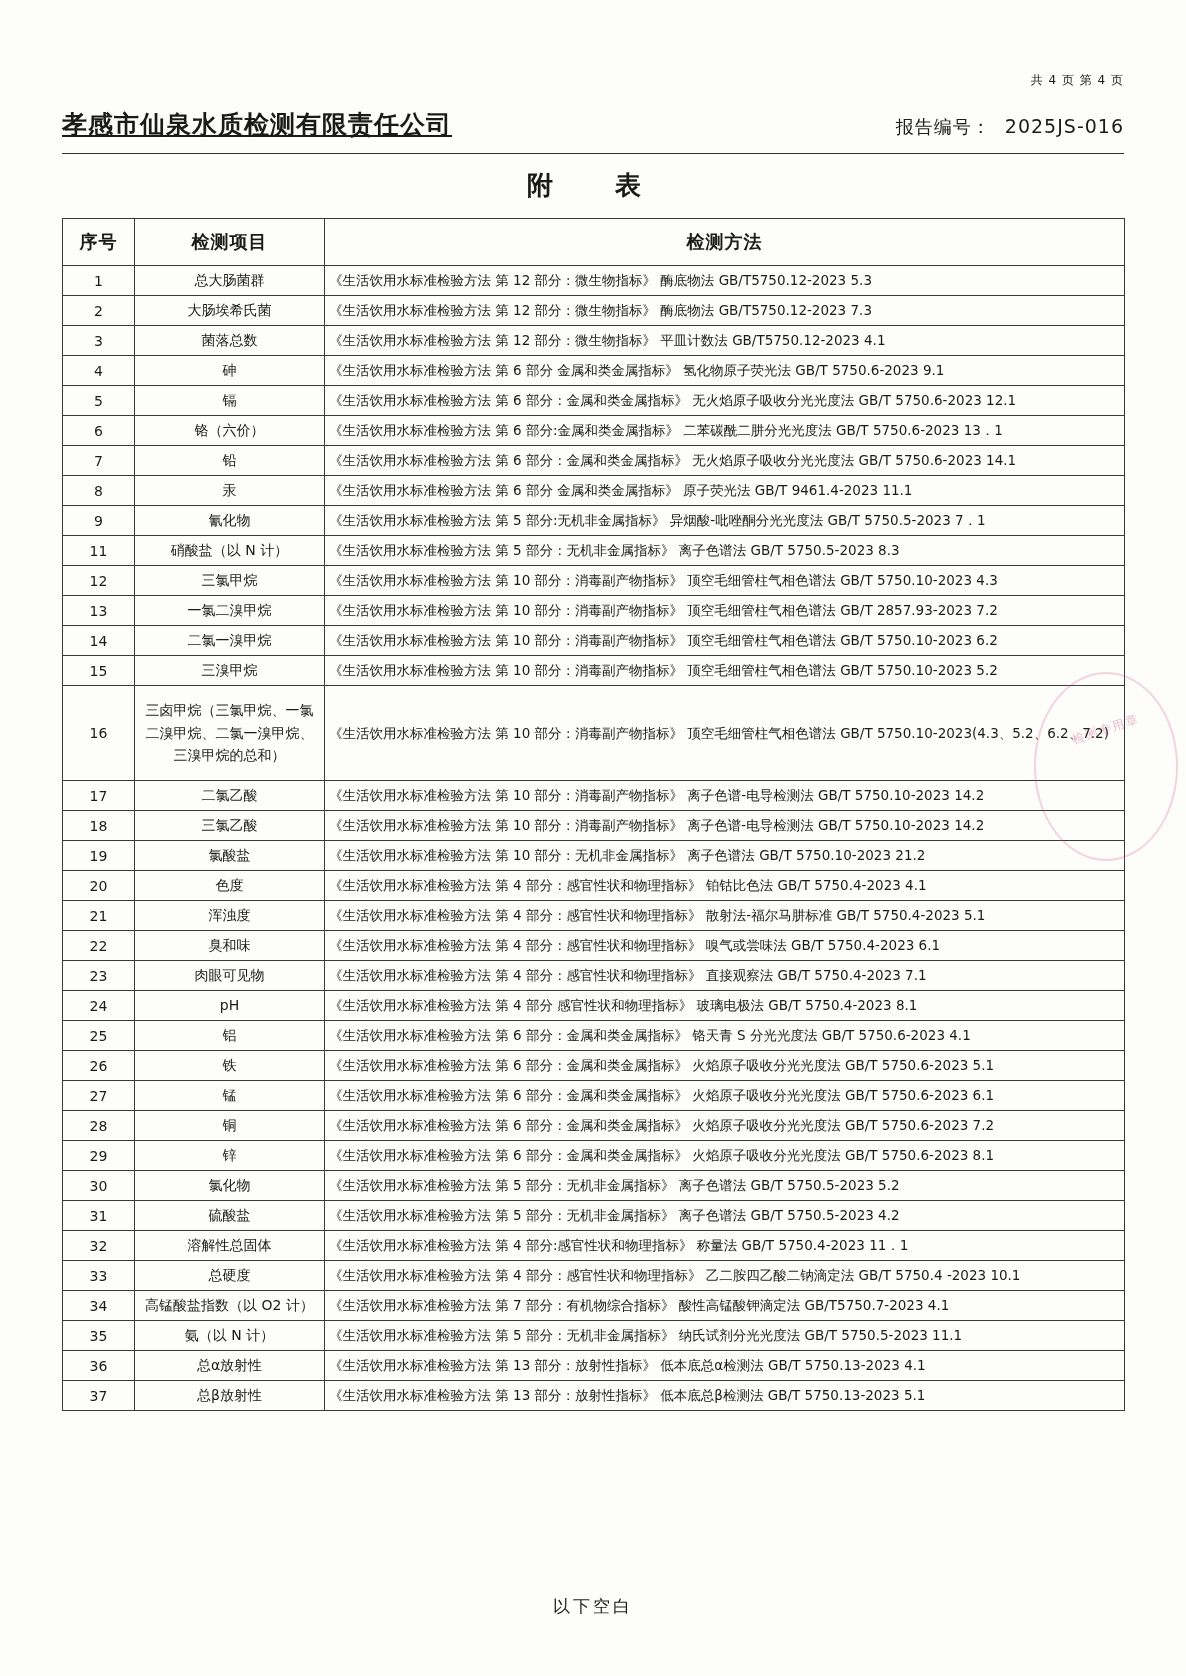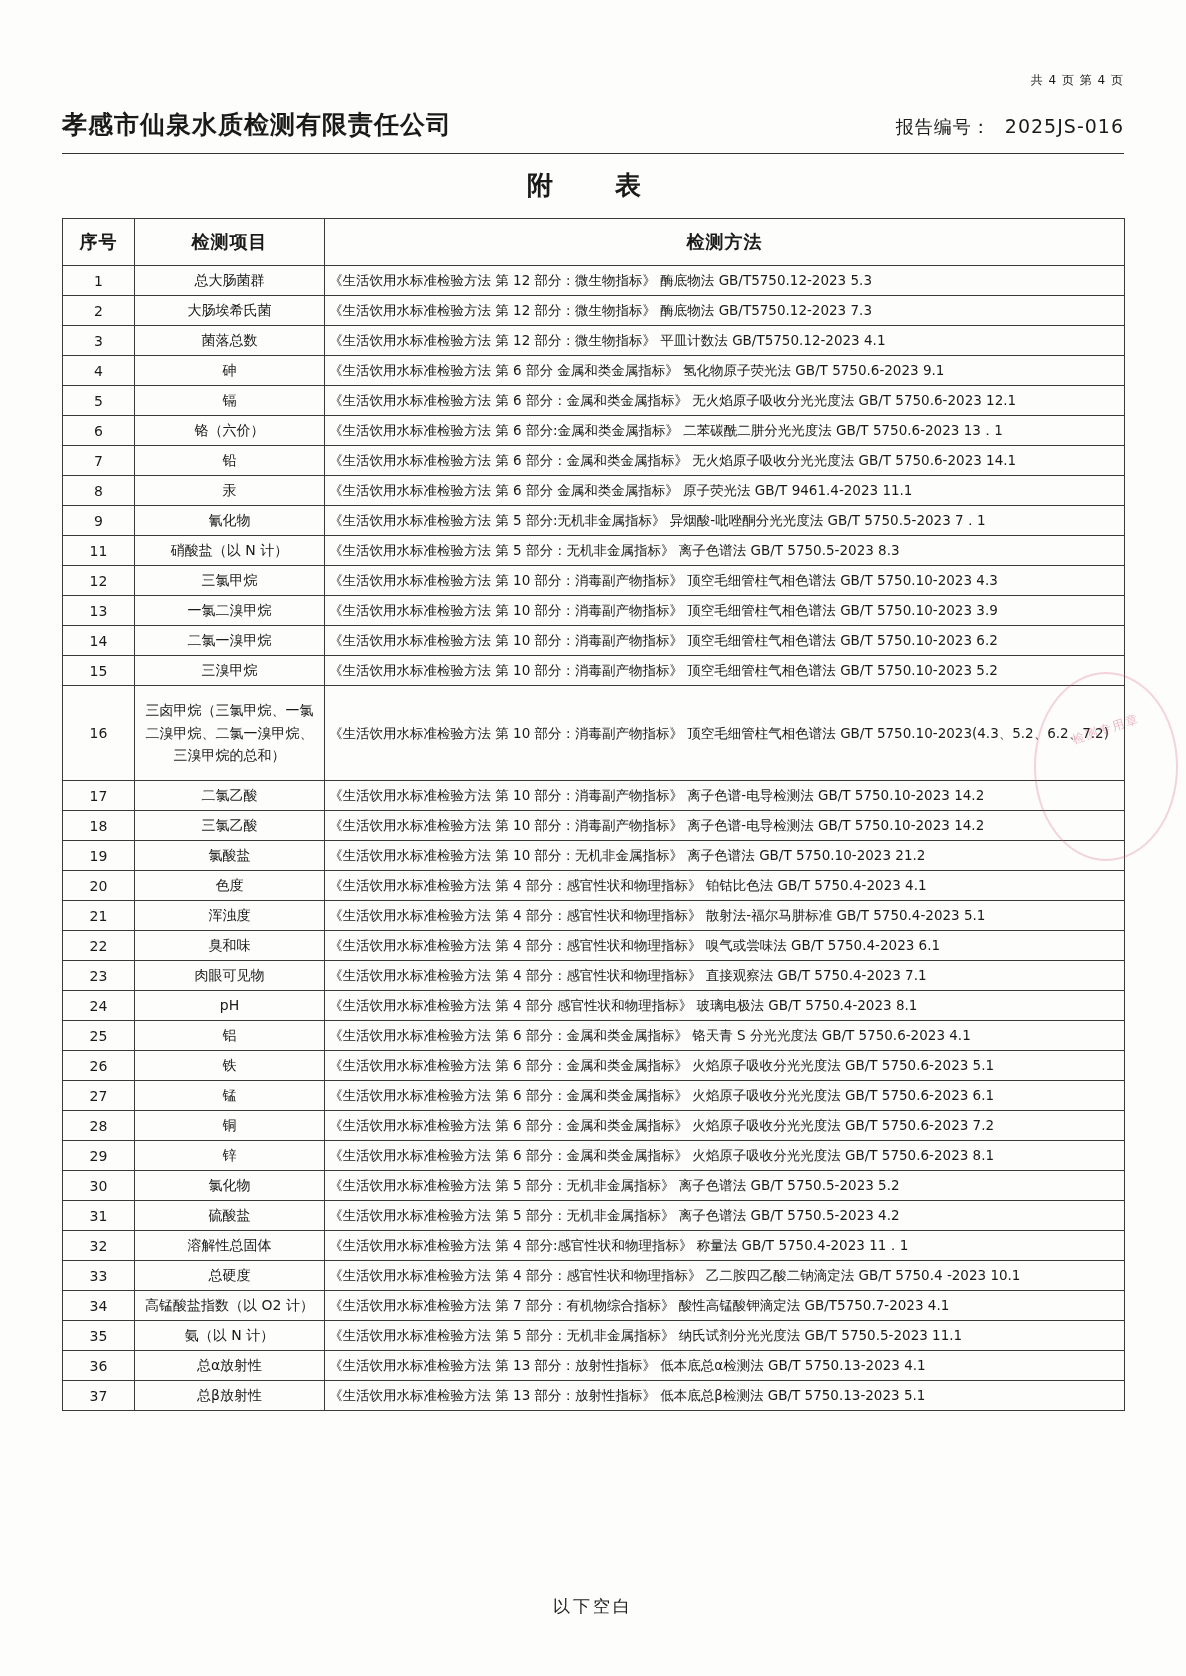--- a/index.html
+++ b/index.html
@@ -37,20 +37,21 @@
     align-items: flex-end;
     justify-content: space-between;
     padding-bottom: 12px;
     border-bottom: 1.5px solid #333;
   }
   .company {
     font-size: 25px;
     font-weight: bold;
     letter-spacing: 1px;
     font-family: "DejaVu Sans", "Liberation Sans", sans-serif;
+    text-decoration: underline;
   }
   .report-no {
     font-size: 18px;
     letter-spacing: 1px;
     display: flex;
     align-items: baseline;
     gap: 14px;
     padding-bottom: 2px;
   }
   .report-no .label { font-size: 18px; }
@@ -224,21 +225,21 @@
           <td class="method">《生活饮用水标准检验方法 第 5 部分：无机非金属指标》   离子色谱法 GB/T 5750.5-2023 8.3</td>
         </tr>
       <tr class="row">
           <td class="no">12</td>
           <td class="item">三氯甲烷</td>
           <td class="method">《生活饮用水标准检验方法 第 10 部分：消毒副产物指标》  顶空毛细管柱气相色谱法 GB/T 5750.10-2023 4.3</td>
         </tr>
       <tr class="row">
           <td class="no">13</td>
           <td class="item">一氯二溴甲烷</td>
-          <td class="method">《生活饮用水标准检验方法 第 10 部分：消毒副产物指标》  顶空毛细管柱气相色谱法 GB/T 5750.10-2023 3.9</td>
+          <td class="method">《生活饮用水标准检验方法 第 10 部分：消毒副产物指标》  顶空毛细管柱气相色谱法 GB/T 2857.93-2023 7.2</td>
         </tr>
       <tr class="row">
           <td class="no">14</td>
           <td class="item">二氯一溴甲烷</td>
           <td class="method">《生活饮用水标准检验方法 第 10 部分：消毒副产物指标》  顶空毛细管柱气相色谱法 GB/T 5750.10-2023 6.2</td>
         </tr>
       <tr class="row">
           <td class="no">15</td>
           <td class="item">三溴甲烷</td>
           <td class="method">《生活饮用水标准检验方法 第 10 部分：消毒副产物指标》  顶空毛细管柱气相色谱法 GB/T 5750.10-2023 5.2</td>

